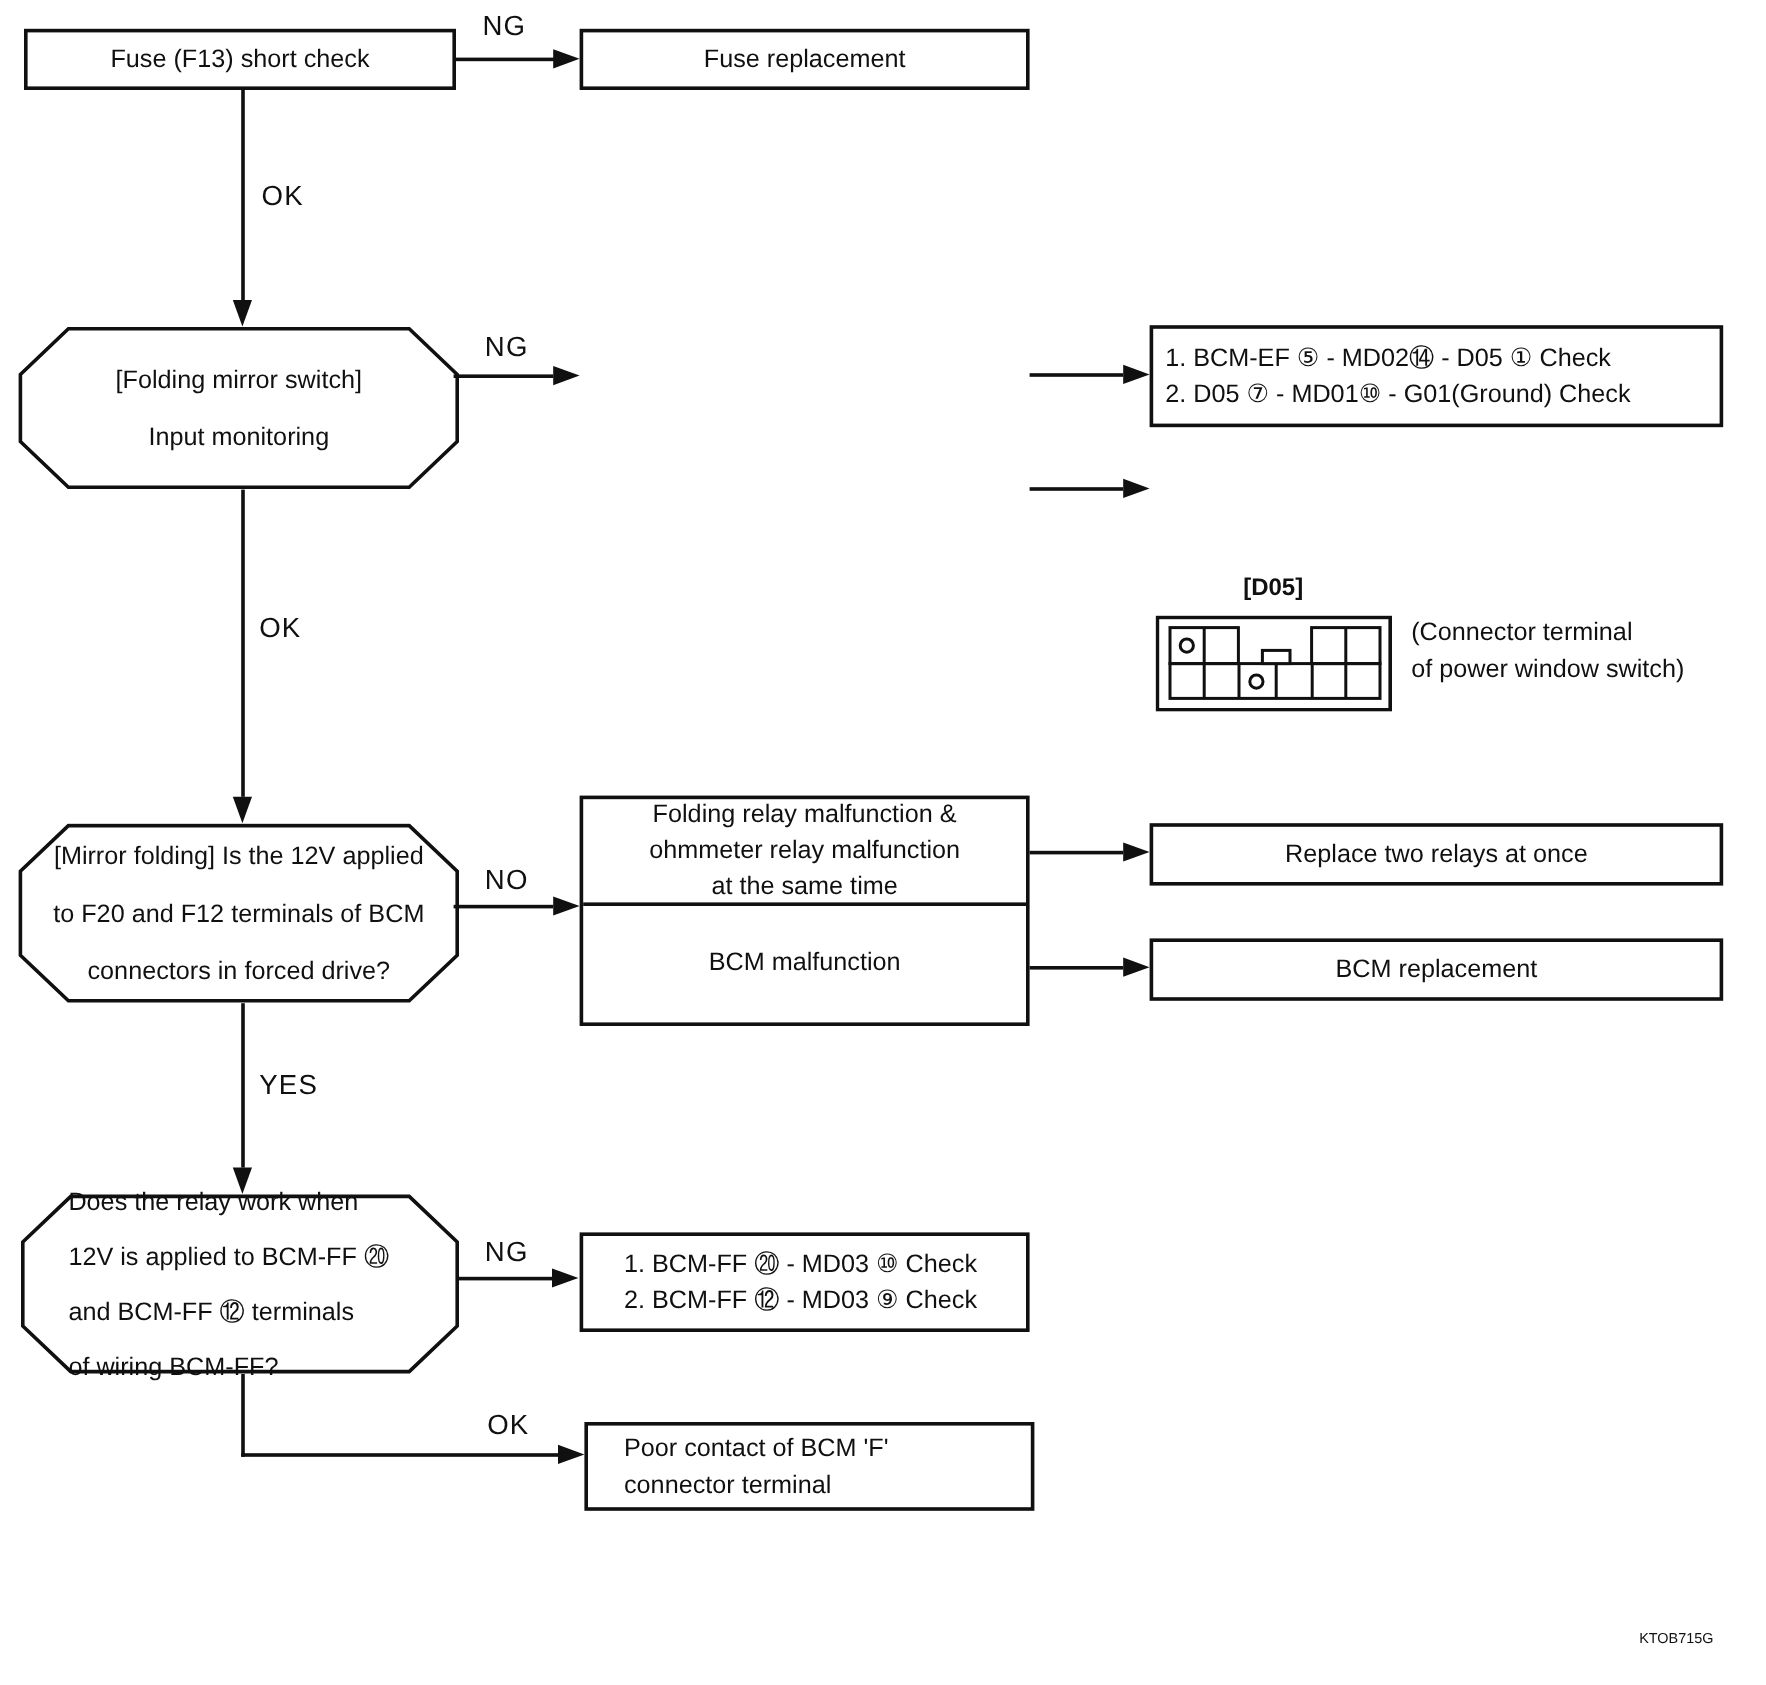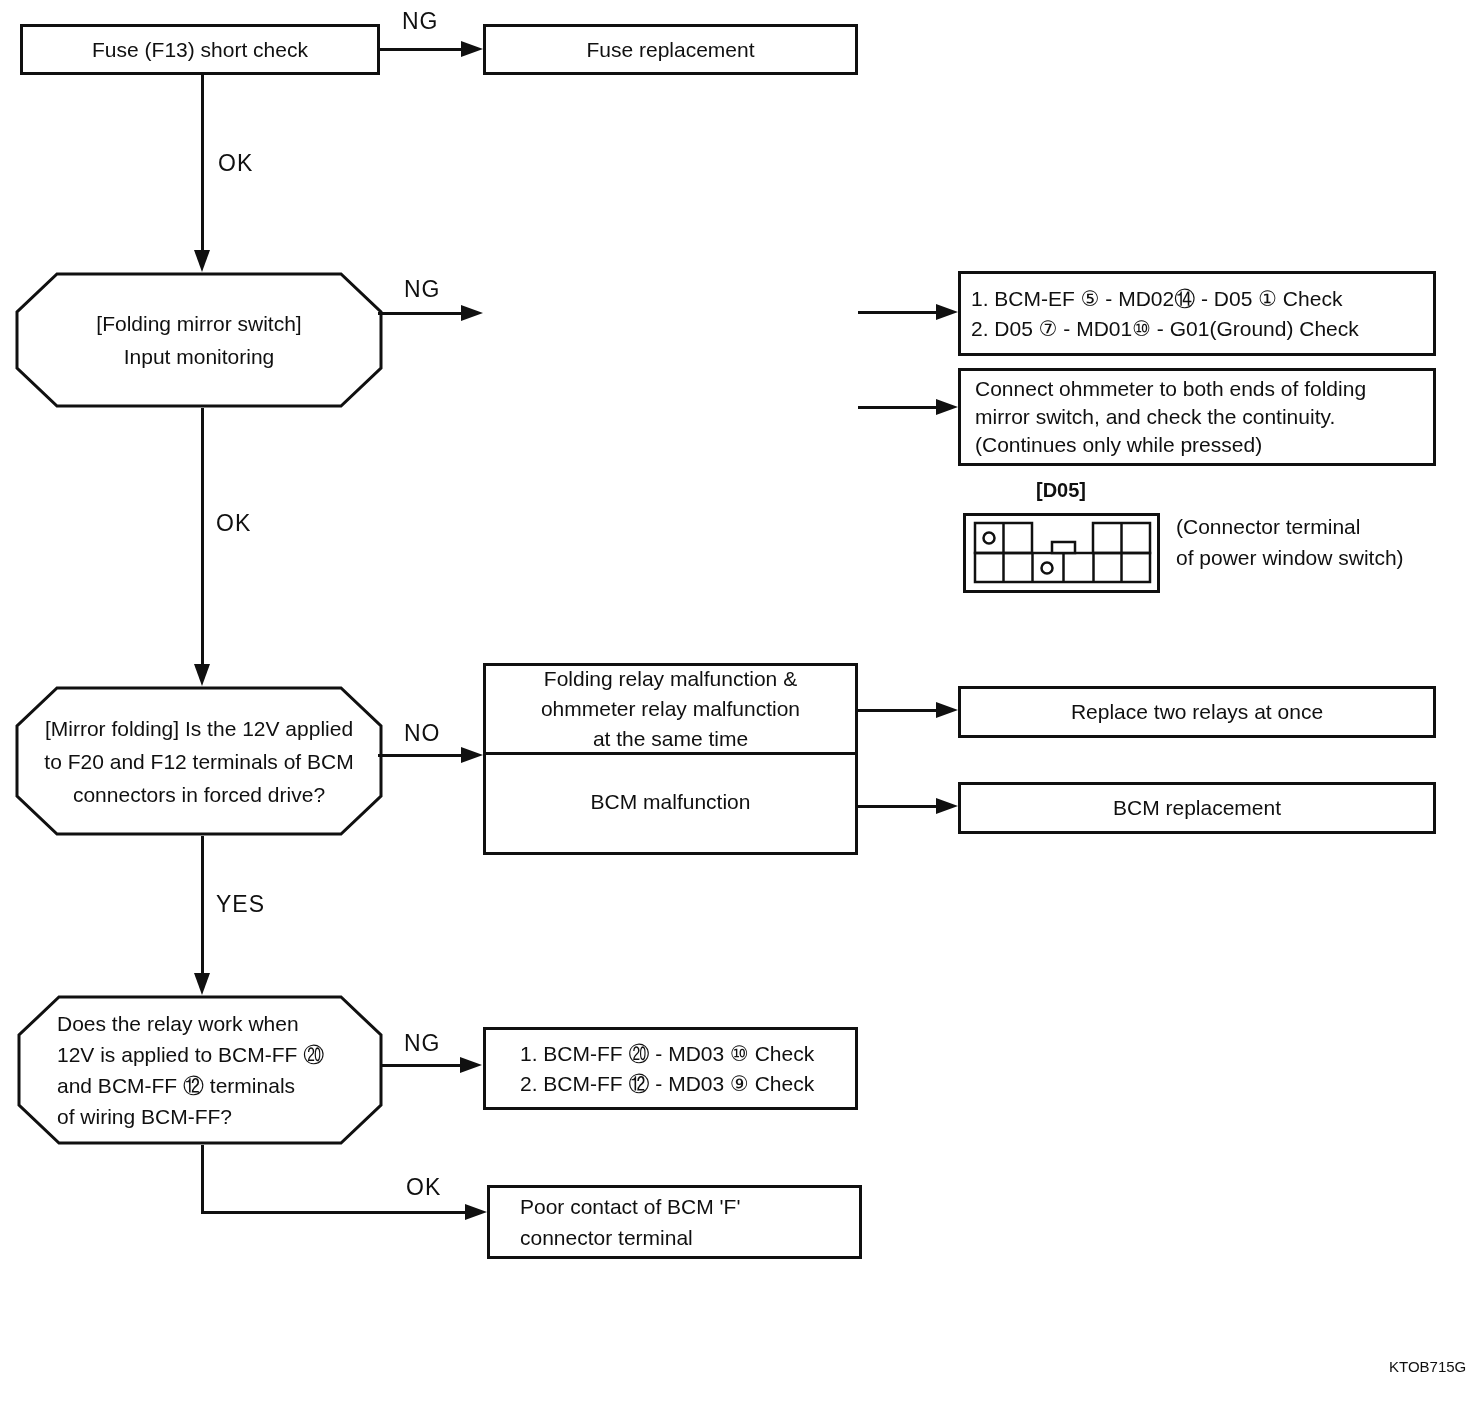--- a/index.html
+++ b/index.html
@@ -30,26 +30,26 @@
   .ah-d { position:absolute; width:0; height:0;
           border-left:8px solid transparent; border-right:8px solid transparent;
           border-top:22px solid var(--ink); }
 
   .elabel { position:absolute; font-size:23px; letter-spacing:1px; }
 
   .oct { position:absolute; }
   .oct svg { position:absolute; left:0; top:0; }
   .octtext { position:absolute; left:0; top:0; width:100%; height:100%;
              display:flex; flex-direction:column; justify-content:center; align-items:center;
-             font-size:21px; line-height:33px; text-align:center; }
+             font-size:21px; line-height:33px; text-align:center;gap:15px; }
   .octtext.leftalign { align-items:flex-start; text-align:left; padding-left:40px; line-height:31px; }
 
   .caption { position:absolute; font-size:21px; line-height:31px; }
   .d05label { position:absolute; font-size:20px; font-weight:bold; }
-  .figcode { position:absolute; font-size:15px;margin-left:23px; }
+  .figcode { position:absolute; font-size:12px; }
 </style>
 </head>
 <body>
 
 <div id="canvas">
 
   <div class="box flexcenter" style="left:20px; top:24px; width:360px; height:51px;">Fuse (F13) short check</div>
 
   <div class="elabel" style="left:402px; top:8px;">NG</div>
   <div class="hline" style="left:380px; top:48px; width:83px;"></div>
@@ -79,25 +79,20 @@
   <div class="hline" style="left:858px; top:311px; width:78px;"></div>
   <div class="ah-r" style="left:936px; top:304px;"></div>
   <div class="hline" style="left:858px; top:406px; width:78px;"></div>
   <div class="ah-r" style="left:936px; top:399px;"></div>
 
   <div class="box flexleft" style="left:958px; top:271px; width:478px; height:85px; padding-left:10px;">
     <div>1. BCM-EF ⑤ - MD02⑭ - D05 ① Check</div>
     <div>2. D05 ⑦ - MD01⑩ - G01(Ground) Check</div>
   </div>
 
-  <div class="box flexleft" style="left:958px; top:368px; width:478px; height:98px; padding-left:14px; line-height:28px;">
-    <div>Connect ohmmeter to both ends of folding</div>
-    <div>mirror switch, and check the continuity.</div>
-    <div>(Continues only while pressed)</div>
-  </div>
 
   <div class="d05label" style="left:1036px; top:479px;">[D05]</div>
   <svg style="position:absolute; left:963px; top:513px;" width="197" height="80" viewBox="0 0 197 80">
     <rect x="1.5" y="1.5" width="194" height="77" fill="#ffffff" stroke="#101010" stroke-width="3"></rect>
     <rect x="12" y="10" width="57" height="30" fill="none" stroke="#101010" stroke-width="2.5"></rect>
     <line x1="40.5" y1="10" x2="40.5" y2="40" stroke="#101010" stroke-width="2.5"></line>
     <rect x="130" y="10" width="57" height="30" fill="none" stroke="#101010" stroke-width="2.5"></rect>
     <line x1="158.5" y1="10" x2="158.5" y2="40" stroke="#101010" stroke-width="2.5"></line>
     <rect x="12" y="40" width="175" height="29" fill="none" stroke="#101010" stroke-width="2.5"></rect>
     <line x1="40.5" y1="40" x2="40.5" y2="69" stroke="#101010" stroke-width="2.5"></line>

